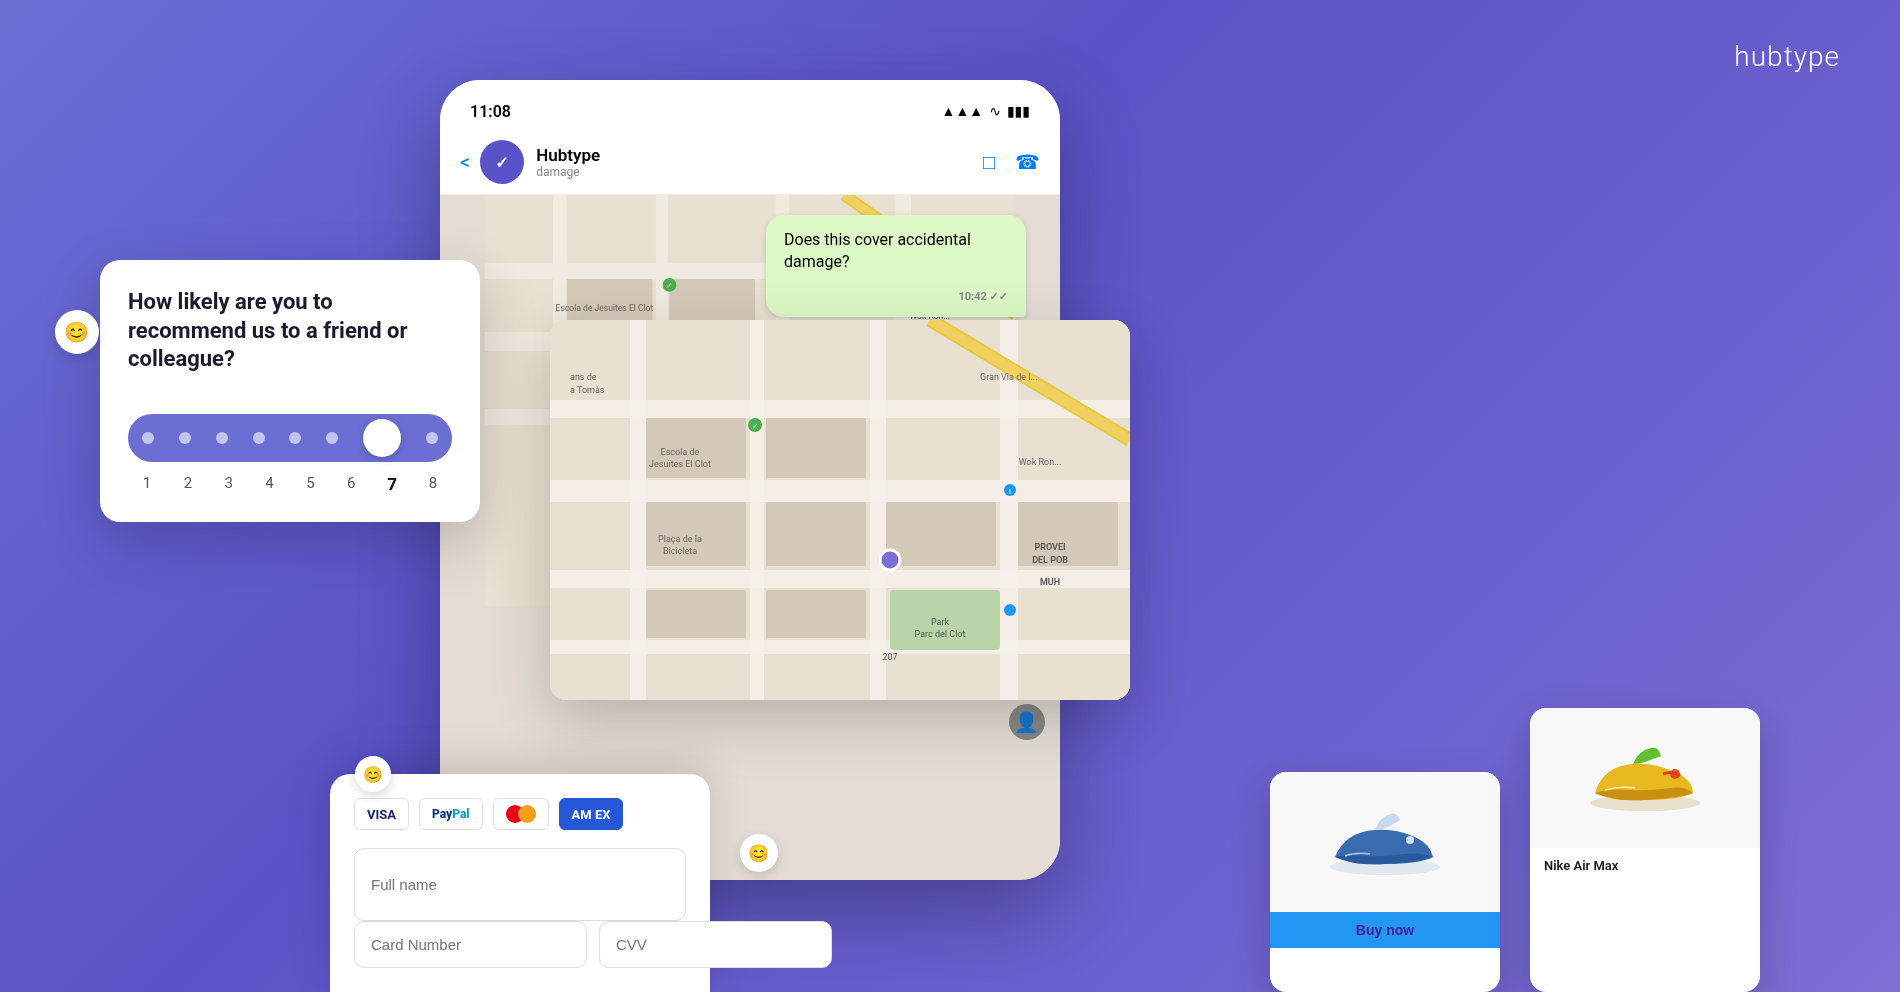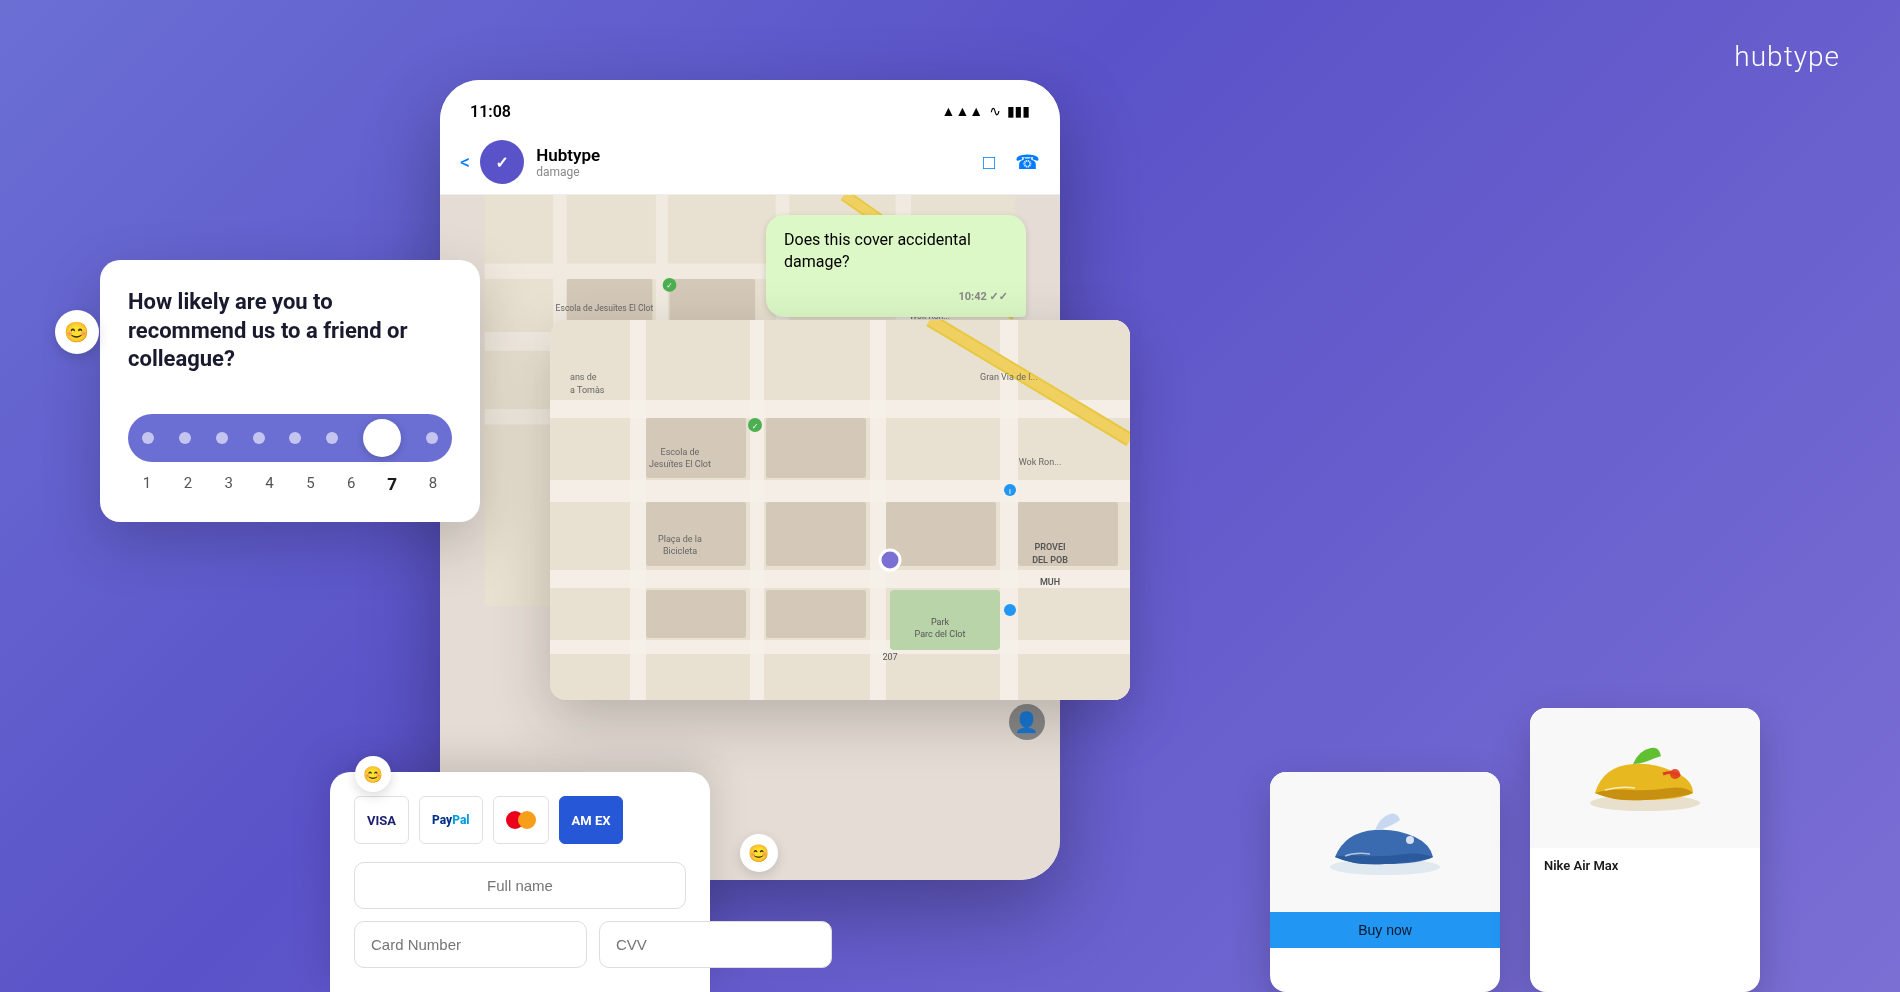--- a/index.html
+++ b/index.html
@@ -297,43 +297,41 @@
 
     .payment-icons {
       display: flex;
       gap: 10px;
       margin-bottom: 18px;
     }
 
     .payment-badge {
       border: 1.5px solid #e0e0e0;
       border-radius: 6px;
-      padding: 14px 12px;
+      padding: 6px 12px;
       font-size: 13px;
       font-weight: 700;
       display: flex;
       align-items: center;
       justify-content: center;
     }
 
     .visa-badge { color: #1a1f71; }
     .paypal-badge { color: #003087; }
     .mc-badge { color: #eb001b; }
     .amex-badge { background: #2557D6; color: white; border-color: #2557D6; }
 
     .payment-input {
       width: 100%;
       border: 1.5px solid #ddd;
       border-radius: 10px;
-      padding: 14px 16px;
+      padding: 27px 16px;
       font-size: 15px;
       color: #888;
-      margin-bottom: 12px;
       outline: none;
-      text-align: center;
     }
 
     .payment-row {
       display: flex;
       gap: 12px;
       align-items: center;
     }
 
     .payment-input-sm {
       flex: 2;
@@ -403,24 +401,24 @@
       background: #f8f8f8;
     }
 
     .shoe-info {
       padding: 10px 14px;
     }
 
     .shoe-buy-btn {
       display: block;
       background: #2196F3;
-      color: #0f172a;
+      color: #4c1d95;
       text-align: center;
       padding: 10px;
-      font-weight: 400;
+      font-weight: 700;
       font-size: 14px;
       border: none;
       width: 100%;
       cursor: pointer;
     }
 
     .shoe-name {
       font-size: 13px;
       color: #1a1a1a;
       font-weight: 600;

